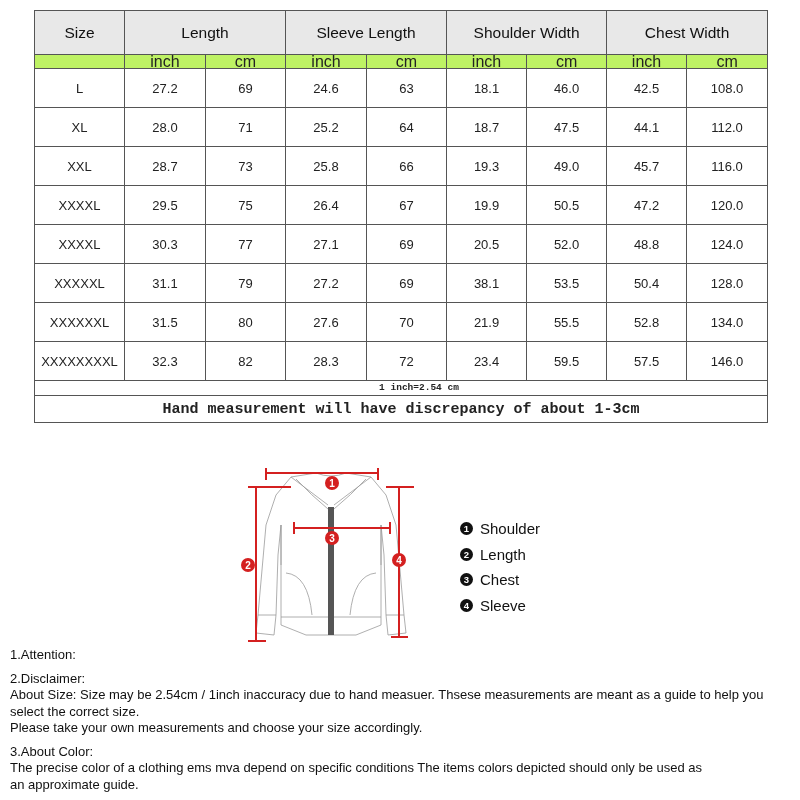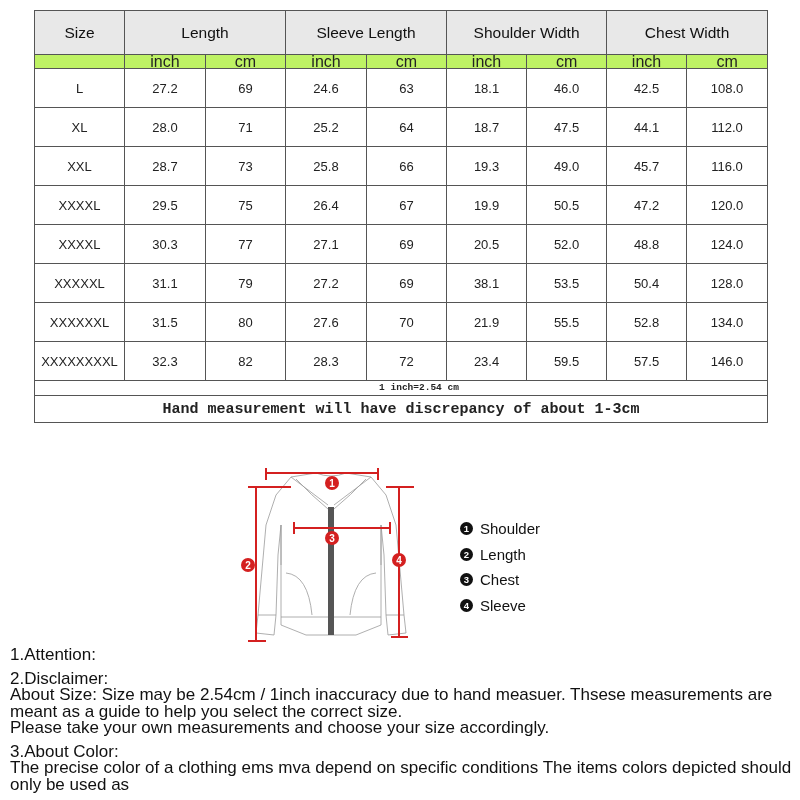--- a/index.html
+++ b/index.html
@@ -12,21 +12,21 @@
   #size-table tr.hdr td { background: #e8e8e8; height: 43px; font-weight: normal; font-size: 15.5px; color: #111; }
   #size-table tr.sub td { background: #bef264; height: 13px; font-size: 16px; line-height: 13px; }
   #size-table tr.data td { height: 38px; }
   #size-table tr.note1 td { height: 14px; font-family: "Liberation Mono", monospace; font-size: 9.5px; font-weight: bold; line-height: 14px; color: #222; padding-left: 36px; }
   #size-table tr.note2 td { height: 26px; font-family: "Liberation Mono", monospace; font-size: 15px; font-weight: bold; color: #222; }
   #diagram { position: absolute; left: 236px; top: 465px; width: 190px; height: 180px; }
   #legend { position: absolute; left: 460px; top: 516px; }
   .leg-item { display: flex; align-items: center; height: 25.5px; font-size: 15px; color: #111; }
   .leg-num { display: inline-block; width: 13px; height: 13px; border-radius: 50%; background: #111;
              color: #fff; font-size: 9.5px; font-weight: bold; text-align: center; line-height: 13px; margin-right: 7px; }
-  #notes { position: absolute; left: 10px; top: 647px; width: 790px; font-size: 17px; line-height: 16.5px; color: #111; }
+  #notes { position: absolute; left: 10px; top: 647px; width: 790px; font-size: 13px; line-height: 16.5px; color: #111; }
   .note-block { margin-bottom: 7px; }
   .note-block p { margin: 0; }
 </style>
 </head>
 <body>
 
 <table id="size-table">
   <colgroup>
     <col style="width:90px">
       <col style="width:81px">
@@ -207,14 +207,15 @@
       <p>1.Attention:</p>
     </div>
     <div class="note-block">
       <p>2.Disclaimer:</p>
       <p>About Size: Size may be 2.54cm / 1inch inaccuracy due to hand measuer. Thsese measurements are meant as a guide to help you select the correct size.</p>
       <p>Please take your own measurements and choose your size accordingly.</p>
     </div>
     <div class="note-block">
       <p>3.About Color:</p>
       <p>The precise color of a clothing ems mva depend on specific conditions The items colors depicted should only be used as</p>
+      <p>an approximate guide.</p>
     </div>
   </div>
 
 </body></html>

